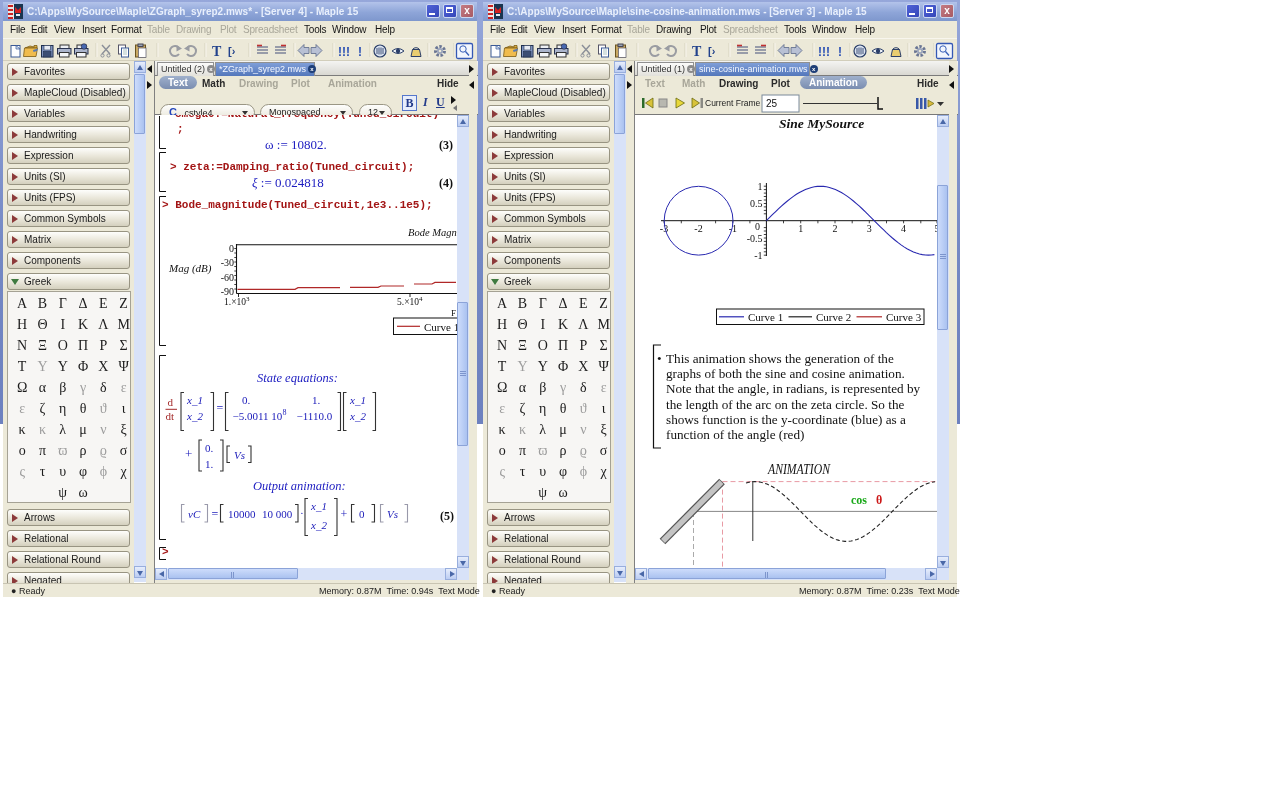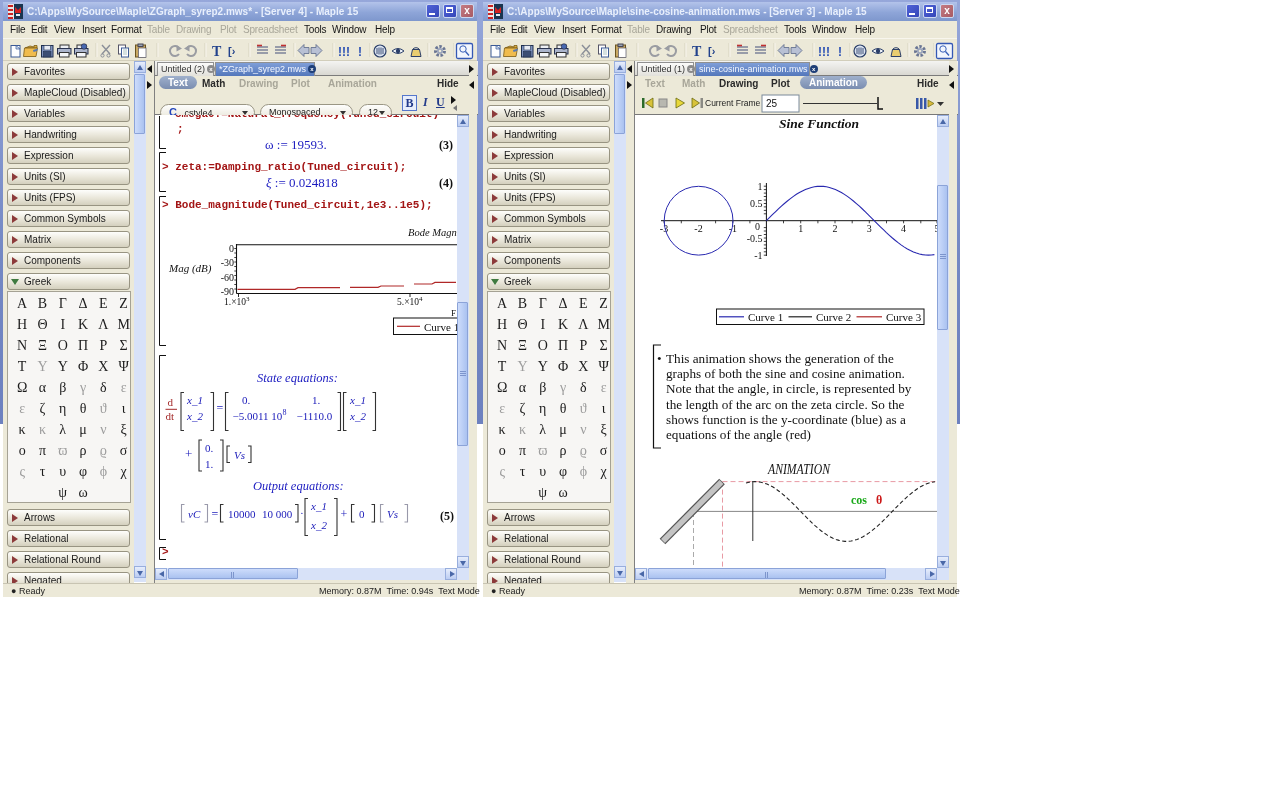--- a/index.html
+++ b/index.html
@@ -220,28 +220,28 @@
 <div class="combo" style="left:204px;width:33px">12<i class="cvd"></i></div>
 <div style="position:absolute;left:247px;top:3px;width:15px;height:16px;border:1px solid #5577cc;background:#e8eefb;color:#223a8a;font-weight:bold;font-size:12px;text-align:center;font-family:'Liberation Serif',serif">B</div>
 <div style="position:absolute;left:268px;top:3px;color:#223a8a;font-weight:bold;font-style:italic;font-size:12px;font-family:'Liberation Serif',serif">I</div>
 <div style="position:absolute;left:281px;top:3px;color:#223a8a;font-weight:bold;font-size:12px;text-decoration:underline;font-family:'Liberation Serif',serif">U</div>
 <div class="bt" style="left:296px;top:4px;border-top:4px solid transparent;border-bottom:4px solid transparent;border-left:5px solid #111"></div>
 <div class="bt" style="left:298px;top:13px;border-top:3px solid transparent;border-bottom:3px solid transparent;border-right:4px solid #777"></div>
 </div>
 <div class="content">
         <div class="min" style="left:20px;top:-7px">omega0:=Natural_frequency(Tuned_circuit)</div>
         <div class="min" style="left:22px;top:8px">;</div>
-        <div class="mout" style="left:110px;top:22px">ω := 19593.</div>
+        <div class="mout" style="left:110px;top:22px">ω := 10802.</div>
         <div class="eqn" style="left:284px;top:23px">(3)</div>
-        <div class="min" style="left:7px;top:46px">&gt; zeta:=Damping_ratio(Tuned_circuit);</div>
-        <div class="mout" style="left:111px;top:60px"><i>ξ</i> := 0.024818</div>
+        <div class="min" style="left:15px;top:46px">&gt; zeta:=Damping_ratio(Tuned_circuit);</div>
+        <div class="mout" style="left:97px;top:60px"><i>ξ</i> := 0.024818</div>
         <div class="eqn" style="left:284px;top:61px">(4)</div>
         <div class="min" style="left:7px;top:84px">&gt; Bode_magnitude(Tuned_circuit,1e3..1e5);</div>
         <div class="mout" style="left:102px;top:256px;font-style:italic;font-size:12.5px">State equations:</div>
-        <div class="mout" style="left:98px;top:364px;font-style:italic;font-size:12.5px">Output equations:</div>
+        <div class="mout" style="left:98px;top:364px;font-style:italic;font-size:12.5px">Output animation:</div>
         <div class="eqn" style="left:285px;top:394px">(5)</div>
         <div class="min" style="left:7px;top:431px">&gt;</div>
         <svg style="position:absolute;left:0;top:0" width="302" height="453" viewBox="154 115 302 453">
           <path d="M158.5 116 V148.5 H165" fill="none" stroke="#111" stroke-width="1"></path>
           <path d="M165 152.5 H158.5 V191.5 H165" fill="none" stroke="#111" stroke-width="1"></path>
           <path d="M165 196.5 H158.5 V345.5 H165" fill="none" stroke="#111" stroke-width="1"></path>
           <path d="M165 355.5 H158.5 V539.5 H165" fill="none" stroke="#111" stroke-width="1"></path>
           <path d="M165 547.5 H158.5 V559.5 H165" fill="none" stroke="#111" stroke-width="1"></path>
           <text x="407" y="236" font-family="Liberation Serif,serif" font-size="10.5" font-style="italic" fill="#111">Bode Magnit</text>
           <text x="168" y="272" font-family="Liberation Serif,serif" font-size="11" font-style="italic" fill="#111">Mag (dB)</text>
@@ -523,27 +523,27 @@
           <rect x="281" y="6" width="2.5" height="11" fill="#3858a8"></rect>
           <rect x="285" y="6" width="2.5" height="11" fill="#3858a8"></rect>
           <rect x="289" y="6" width="2.5" height="11" fill="#3858a8"></rect>
           <path d="M293 8 L299 11.5 L293 15 Z" fill="#d8b83a" stroke="#6a6a10" stroke-width=".7"></path>
           <path d="M302 10 l3.5 4 l3.5 -4 Z" fill="#333"></path>
           <path d="M314 4 l5 3.5 l-5 3.5 Z" fill="#111"></path>
           <path d="M319 14 l-5 3 l5 3 Z" fill="#777"></path>
         </svg>
       </div>
 <div class="content">
-        <div class="ser" style="left:144px;top:1px;font-size:13.5px;font-weight:bold;font-style:italic">Sine Function</div>
+        <div class="ser" style="left:144px;top:1px;font-size:13.5px;font-weight:bold;font-style:italic">Sine MySource</div>
         <div class="ser" style="left:31px;top:236.0px;font-size:13.2px"><span style="position:absolute;left:-9px">•</span>This animation shows the generation of the</div>
         <div class="ser" style="left:31px;top:251.2px;font-size:13.2px">graphs of both the sine and cosine animation.</div>
-        <div class="ser" style="left:31px;top:266.4px;font-size:13.2px">Note that the angle, in circle, is represented by</div>
+        <div class="ser" style="left:31px;top:266.4px;font-size:13.2px">Note that the angle, in radians, is represented by</div>
         <div class="ser" style="left:31px;top:281.6px;font-size:13.2px">the length of the arc on the zeta circle. So the</div>
         <div class="ser" style="left:31px;top:296.8px;font-size:13.2px">shows function is the y-coordinate (blue) as a</div>
-        <div class="ser" style="left:31px;top:312.0px;font-size:13.2px">equations of the angle (red)</div>
+        <div class="ser" style="left:31px;top:312.0px;font-size:13.2px">function of the angle (red)</div>
         <div class="ser" style="left:133px;top:346px;font-size:15px;font-style:italic;transform:scale(0.78,1);transform-origin:0 0">ANIMATION</div>
         <div class="ser" style="left:216px;top:378px;font-size:12px;font-weight:bold;color:#18a818">cos</div>
         <div class="ser" style="left:241px;top:378px;font-size:12px;font-weight:bold;color:#cc1818">θ</div>
         <svg style="position:absolute;left:0;top:0" width="302" height="453" viewBox="634 115 302 453">
           <path d="M660 345 H652.5 V448 H660" fill="none" stroke="#111" stroke-width="1.2"></path>
           <path d="M660 220.7 H936" stroke="#111" stroke-width="1" fill="none"></path>
           <path d="M663.1 220.7 v2.6 M680.3 220.7 v2.6 M714.6 220.7 v2.6 M731.8 220.7 v2.6 M748.9 220.7 v2.6 M782.5 220.7 v2.6 M799.7 220.7 v2.6 M816.9 220.7 v2.6 M834 220.7 v2.6 M851.2 220.7 v2.6 M868.3 220.7 v2.6 M885.5 220.7 v2.6 M902.6 220.7 v2.6 M919.8 220.7 v2.6 M936 220.7 v2.6 " stroke="#111" stroke-width=".8" fill="none"></path>
           <path d="M765.4 183 V256" stroke="#111" stroke-width="1" fill="none"></path>
           <path d="M765.4 186.2 h-2.6 M765.4 189.6 h-2.6 M765.4 193.1 h-2.6 M765.4 196.5 h-2.6 M765.4 200 h-2.6 M765.4 203.5 h-2.6 M765.4 206.9 h-2.6 M765.4 210.4 h-2.6 M765.4 213.8 h-2.6 M765.4 227.6 h-2.6 M765.4 231 h-2.6 M765.4 234.5 h-2.6 M765.4 238 h-2.6 M765.4 241.4 h-2.6 M765.4 244.9 h-2.6 M765.4 248.3 h-2.6 M765.4 251.8 h-2.6 M765.4 255.2 h-2.6 " stroke="#111" stroke-width=".8" fill="none"></path>
           <text x="663" y="231.5" font-family="Liberation Serif,serif" font-size="10" fill="#111" text-anchor="middle">-3</text>

